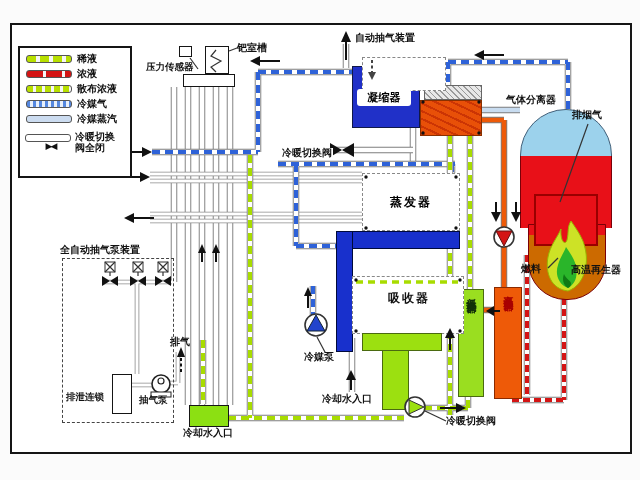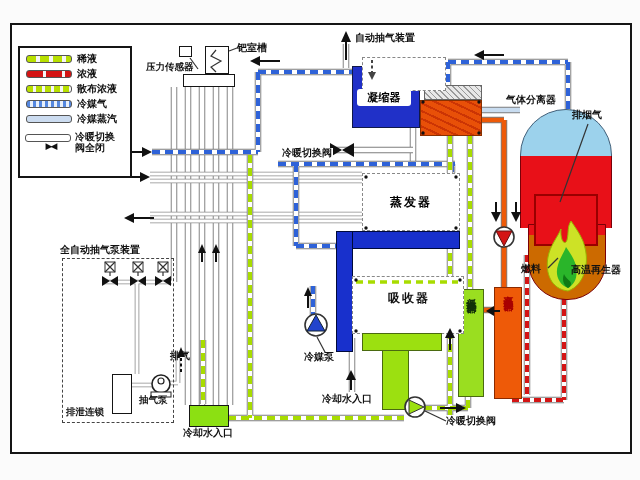--- a/index.html
+++ b/index.html
@@ -180,23 +180,23 @@
   <div class="lbl" style="left:237px;top:43px;">钯室槽</div>
   <div class="lbl" style="left:355px;top:33px;">自动抽气装置</div>
   <div class="lbl" style="left:506px;top:95px;">气体分离器</div>
   <div class="lbl" style="left:572px;top:110px;">排烟气</div>
   <div class="lbl lblbg" style="left:281px;top:148px;font-size:10px;text-align:right;">冷暖切换阀</div>
   <div class="lbl lblbg" style="left:303px;top:352px;">冷媒泵</div>
   <div class="lbl" style="left:322px;top:394px;text-align:center;">冷却水入口</div>
   <div class="lbl" style="left:521px;top:265px;font-family:Liberation Mono, monospace;">燃料</div>
   <div class="lbl" style="left:571px;top:265px;">高温再生器</div>
   <div class="lbl" style="left:60px;top:245px;">全自动抽气泵装置</div>
-  <div class="lbl" style="left:66px;top:392px;font-size:9.5px;margin-top:15px;">排泄连锁</div>
+  <div class="lbl" style="left:66px;top:392px;font-size:9.5px;">排泄连锁</div>
   <div class="lbl" style="left:139px;top:395px;font-size:9.5px;">抽气泵</div>
-  <div class="lbl" style="left:170px;top:351px;">排气</div>
+  <div class="lbl" style="left:170px;top:337px;">排气</div>
   <div class="lbl" style="left:183px;top:428px;">冷却水入口</div>
   <div class="lbl" style="left:446px;top:416px;">冷暖切换阀</div>
 
   <svg id="overlay" width="640" height="480">
 
     <g>
       <path d="M568,291 C551,289 545,273 548,257 C550,246 557,238 561,229 C560,241 565,246 567,240 C569,232 567,227 571,221 C577,230 583,238 585,248 C589,263 585,285 568,291 Z" fill="#cde226" stroke="#9ab400" stroke-width="1"></path>
       <path d="M568,288 C558,284 555,274 558,265 C560,257 564,253 566,247 C570,253 574,258 576,266 C578,277 575,284 568,288 Z" fill="#2ab52a"></path>
       <path d="M568,288 C563,285 562,279 564,274 C566,279 570,280 571,283 C571,286 570,287 568,288 Z" fill="#0f7a14"></path>
     </g>

